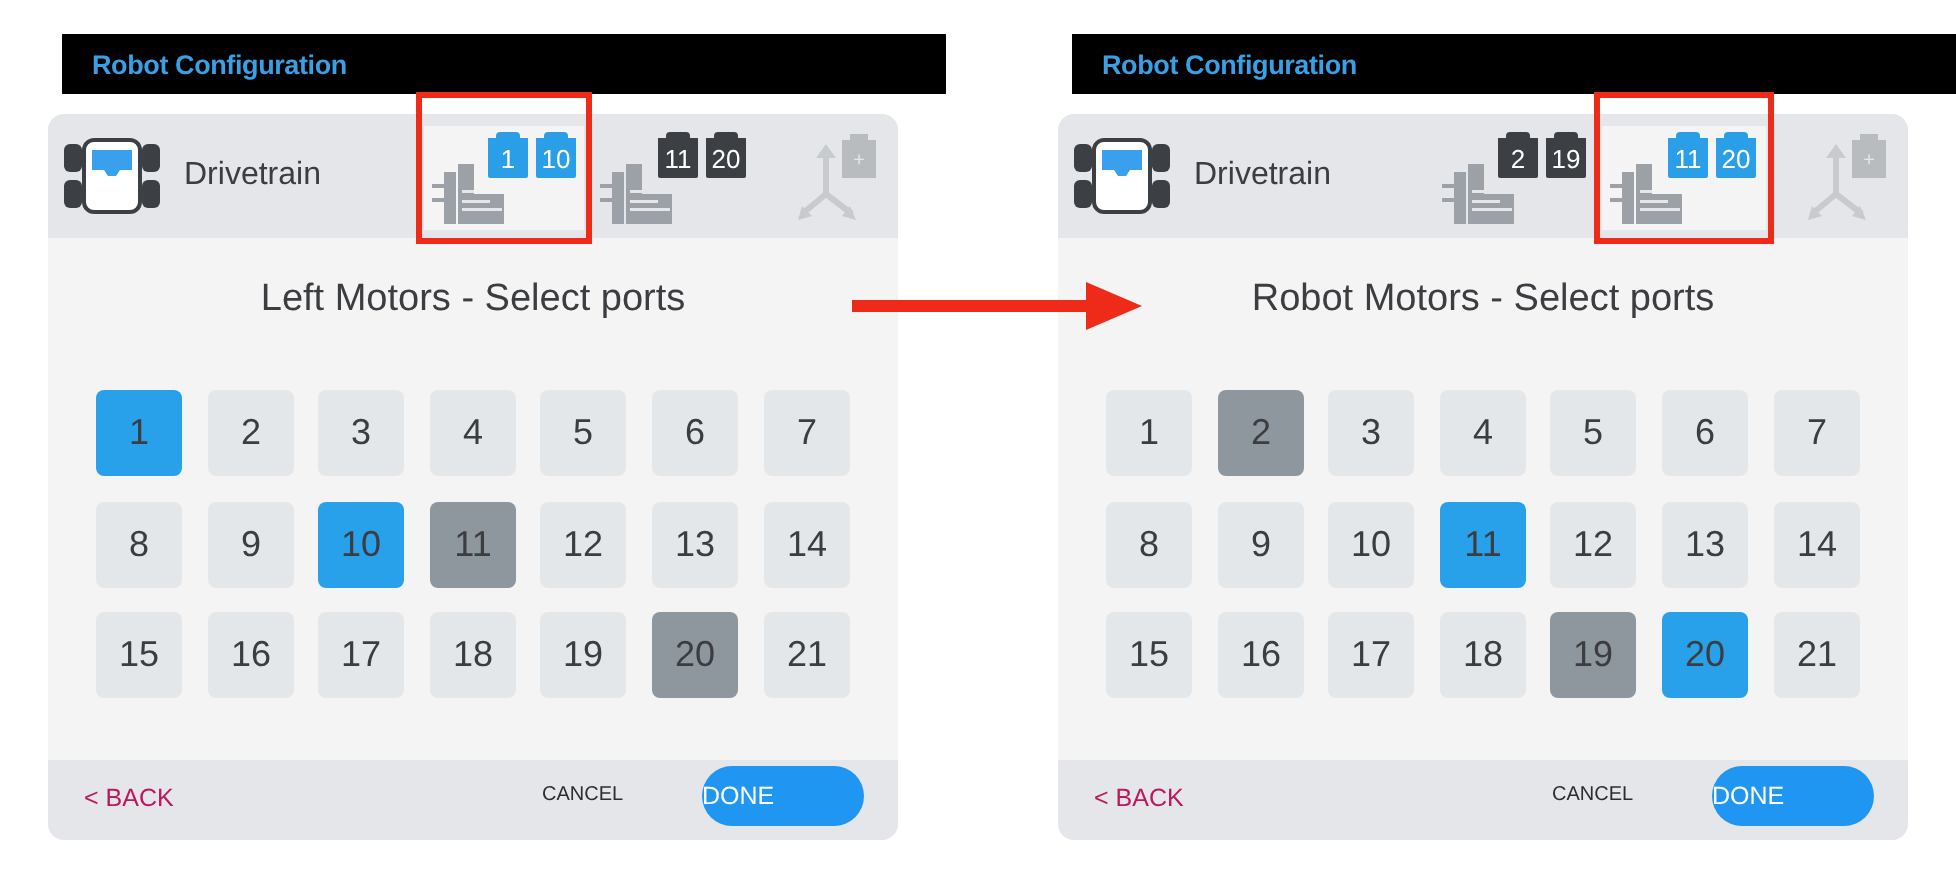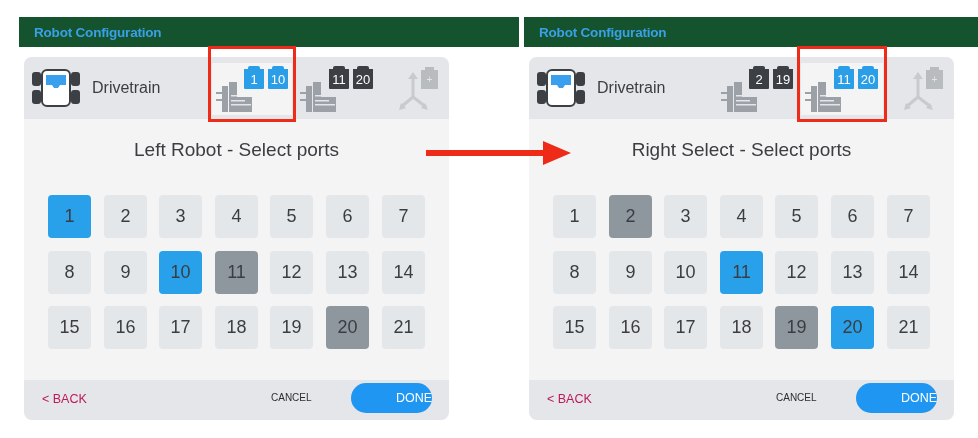--- a/index.html
+++ b/index.html
@@ -5,22 +5,22 @@
   html, body { margin:0; padding:0; }
   body {
     width:978px; height:438px; position:relative; overflow:hidden;
     background:#ffffff;
     font-family:"Liberation Sans", "DejaVu Sans", sans-serif;
   }
   .panel { position:absolute; top:0; width:445px; height:438px; }
   .panel.left { left:15px; }
   .panel.right { left:520px; }
   .hdr {
-    position:absolute; left:4px; top:17px; width:500px; height:30px;
-    background:#14532d;
+    position:absolute; left:16px; top:17px; width:442px; height:30px;
+    background:#000000;
   }
   .hdr span {
     position:absolute; left:15px; top:8px; font-size:13.5px; font-weight:bold;
     color:#3aa0e6; letter-spacing:-0.2px;
   }
   .card {
     position:absolute; left:9px; top:57px; width:425px; height:363px;
     background:#f4f4f5; border-radius:8px; overflow:hidden;
   }
   .tabstrip {
@@ -59,21 +59,21 @@
   }
   .cell.selected { background:#29a1ea; }
   .cell.taken { background:#8f979e; }
   .footer {
     position:absolute; left:0; top:323px; width:425px; height:40px; background:#e4e6e9;
   }
   .btn-back { position:absolute; left:18px; top:12px; font-size:12.5px; color:#be185d; cursor:pointer; }
   .btn-cancel { position:absolute; left:247px; top:12px; font-size:10px; color:#2b2d30; cursor:pointer; }
   .btn-done {
     position:absolute; left:327px; top:3px; width:81px; height:30px; border-radius:15px;
-    background:#1f96f2; color:#fff; font-size:12.5px; text-align:right; line-height:30px; cursor:pointer;
+    background:#1f96f2; color:#fff; font-size:12.5px; text-align:left; line-height:30px; cursor:pointer;
   }
   .arrow { position:absolute; left:425px; top:138px; width:146px; height:30px; }
 </style>
 </head>
 <body>
 
 <div id="root">
   <div class="panel left">
     <div class="hdr">
       <span>Robot Configuration</span>
@@ -128,21 +128,21 @@
           </g>
           <polygon points="14,5 9,12 19,12" fill="#c8cbce"></polygon>
           <polygon points="0,43 2,36 7,41" fill="#c8cbce"></polygon>
           <polygon points="29,43 22,41 26,36" fill="#c8cbce"></polygon>
           <rect x="22" y="3" width="17" height="19" fill="#b9bcbf"></rect>
           <rect x="26" y="0" width="9" height="4" fill="#b9bcbf"></rect>
           <text x="30.5" y="16" font-size="10" fill="#e4e6e9" text-anchor="middle" font-family="Liberation Sans, sans-serif">+</text>
         </svg>
       </div>
 
-      <div class="title">Left Robot - Select ports</div>
+      <div class="title">Left Motors - Select ports</div>
       <div class="grid">
           <div class="cell selected" style="left: 24px; top: 138px;">1</div>
           <div class="cell" style="left: 80px; top: 138px;">2</div>
           <div class="cell" style="left: 135px; top: 138px;">3</div>
           <div class="cell" style="left: 191px; top: 138px;">4</div>
           <div class="cell" style="left: 246px; top: 138px;">5</div>
           <div class="cell" style="left: 302px; top: 138px;">6</div>
           <div class="cell" style="left: 358px; top: 138px;">7</div>
           <div class="cell" style="left: 24px; top: 194px;">8</div>
           <div class="cell" style="left: 80px; top: 194px;">9</div>
@@ -223,21 +223,21 @@
           </g>
           <polygon points="14,5 9,12 19,12" fill="#c8cbce"></polygon>
           <polygon points="0,43 2,36 7,41" fill="#c8cbce"></polygon>
           <polygon points="29,43 22,41 26,36" fill="#c8cbce"></polygon>
           <rect x="22" y="3" width="17" height="19" fill="#b9bcbf"></rect>
           <rect x="26" y="0" width="9" height="4" fill="#b9bcbf"></rect>
           <text x="30.5" y="16" font-size="10" fill="#e4e6e9" text-anchor="middle" font-family="Liberation Sans, sans-serif">+</text>
         </svg>
       </div>
 
-      <div class="title">Right Select - Select ports</div>
+      <div class="title">Robot Motors - Select ports</div>
       <div class="grid">
           <div class="cell" style="left: 24px; top: 138px;">1</div>
           <div class="cell taken" style="left: 80px; top: 138px;">2</div>
           <div class="cell" style="left: 135px; top: 138px;">3</div>
           <div class="cell" style="left: 191px; top: 138px;">4</div>
           <div class="cell" style="left: 246px; top: 138px;">5</div>
           <div class="cell" style="left: 302px; top: 138px;">6</div>
           <div class="cell" style="left: 358px; top: 138px;">7</div>
           <div class="cell" style="left: 24px; top: 194px;">8</div>
           <div class="cell" style="left: 80px; top: 194px;">9</div>

